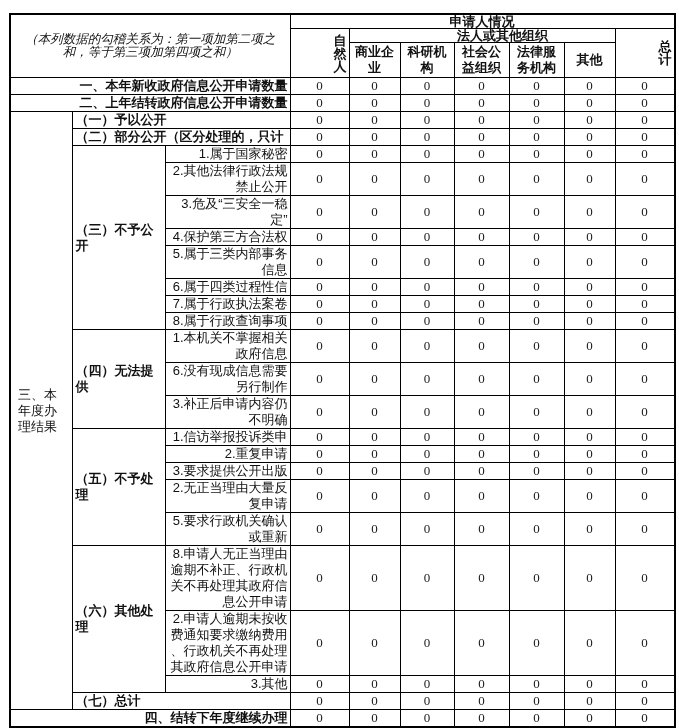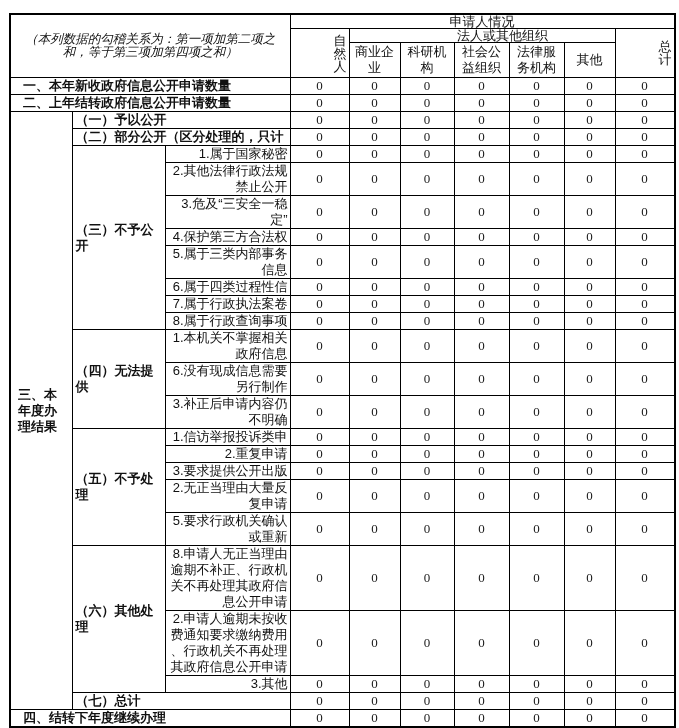--- a/index.html
+++ b/index.html
@@ -1,31 +1,31 @@
 <!DOCTYPE html>
 <html><head>
 <meta charset="utf-8">
 <style>
   html,body{margin:0;padding:0;background:#ffffff;}
   body{width:679px;height:728px;position:relative;font-family:"Liberation Sans",sans-serif;}
   .page{position:absolute;left:9px;top:13px;}
   table{border-collapse:collapse;table-layout:fixed;border:2px solid #000;background:#fff;}
   td{border:1px solid #000;font-size:13px;line-height:16px;color:#111;vertical-align:middle;
      padding:0 2px;white-space:pre-line;overflow:hidden;word-break:break-all;}
-  thead td{text-align:center;font-weight:normal;font-family:"Liberation Sans",sans-serif;}
+  thead td{text-align:center;font-weight:bold;font-family:"Liberation Sans",sans-serif;}
   tr.h1 td{height:13px;line-height:13px;}
   tr.h2 td{height:13px;line-height:13px;padding-left:43px;}
   tr.h3 td{height:34px;line-height:16px;padding:0 3px;}
   td.note{font-style:italic;font-weight:normal;font-family:"Liberation Serif",serif;
           font-size:12.5px;line-height:19px;text-align:center;padding:0 6px;}
   td.b{font-weight:bold;}
-  td.lbl{text-align:left;padding-left:12px;margin-top:12px;}
+  td.lbl{text-align:right;padding-left:0;margin-top:12px;}
   td.sec{font-weight:bold;text-align:left;padding-left:3px;font-family:Liberation Serif, serif;}
   td.item{text-align:right;font-weight:normal;padding-left:3px;padding-right:2px;}
-  td.vert{text-align:left;padding-left:7px;font-weight:bold;}
+  td.vert{text-align:left;padding-left:7px;font-weight:normal;}
   td.val{text-align:center;font-family:"Liberation Serif",serif;color:#1b1b1b;}
 </style>
 </head>
 <body>
 
 <div class="page">
   <table>
     <colgroup>
       <col style="width:62px">
         <col style="width:93px">

